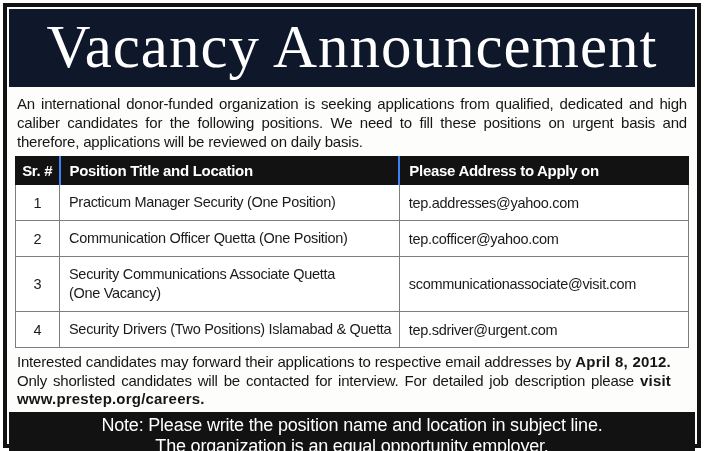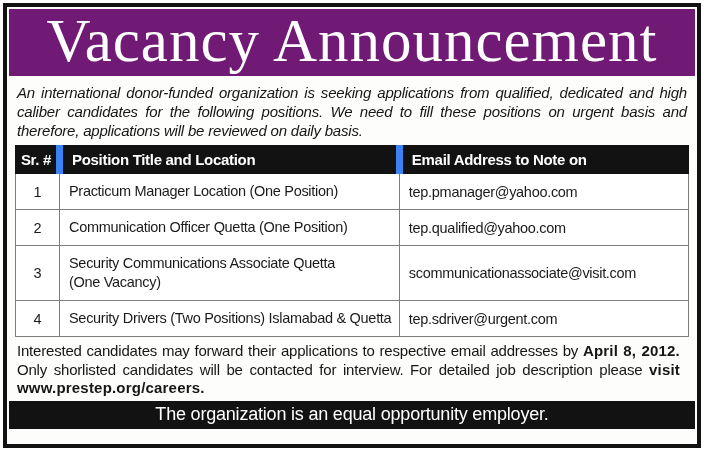--- a/index.html
+++ b/index.html
@@ -13,22 +13,22 @@
   }
   .ad-frame {
     position: absolute;
     left: 3px; top: 3px; right: 3px; bottom: 3px;
     border: 4px solid #121212;
     background: #fdfdfc;
     padding: 2px;
   }
   
   .title-banner {
-    background: #701a75;
-    height: 67px;
+    background: #0f172a;
+    height: 78px;
     display: flex;
     align-items: center;
     justify-content: center;
   }
   .title-banner h1 {
     font-family: "Liberation Serif", serif;
     font-weight: 400;
     font-size: 61px;
     letter-spacing: 1px;
     color: #ffffff;
@@ -37,24 +37,23 @@
     padding-bottom: 4px;
   }
   
   .intro {
     margin: 7px 8px 4px 8px;
     font-size: 15px;
     line-height: 19px;
     letter-spacing: -0.2px;
     text-align: justify;
     color: #161616;
-    font-style: italic;
   }
   .closing {
-    margin: 5px 15px 3px 8px;
+    margin: 5px 24px 3px 8px;
     font-size: 15px;
     line-height: 18.5px;
     letter-spacing: -0.2px;
     text-align: justify;
     color: #161616;
   }
   .closing strong { font-weight: 700; letter-spacing: 0.2px; }
   
   table.positions {
     width: calc(100% - 12px);
@@ -72,21 +71,21 @@
   }
   table.positions th {
     background: #121212;
     color: #ffffff;
     font-weight: 700;
     font-size: 15px;
     text-align: left;
     padding: 5px 9px;
     border-color: #121212;
   }
-  table.positions th + th { border-left: 7px solid #3b82f6; }
+  table.positions th + th { border-left: 2px solid #3b82f6; }
   table.positions th:first-child { text-align: center; padding: 5px 2px; }
   table.positions td { padding: 8px 9px; background: #ffffff; }
   td.sr-cell { text-align: center; }
   td.position-cell { white-space: pre; line-height: 19px; }
   td.email-cell { white-space: nowrap; }
   
   .note-banner {
     background: #121212;
     color: #ffffff;
     text-align: center;
@@ -111,47 +110,48 @@
   <table class="positions">
     <colgroup>
         <col class="c-sr">
         <col class="c-pos">
         <col class="c-email">
       </colgroup>
     <thead>
       <tr>
         <th>Sr. #</th>
         <th>Position Title and Location</th>
-        <th>Email Address to Note on</th>
+        <th>Please Address to Apply on</th>
       </tr>
     </thead>
     <tbody>
       <tr>
         <td class="sr-cell">1</td>
-        <td class="position-cell">Practicum Manager Location (One Position)</td>
-        <td class="email-cell">tep.pmanager@yahoo.com</td>
+        <td class="position-cell">Practicum Manager Security (One Position)</td>
+        <td class="email-cell">tep.addresses@yahoo.com</td>
       </tr>
       <tr>
         <td class="sr-cell">2</td>
         <td class="position-cell">Communication Officer Quetta (One Position)</td>
-        <td class="email-cell">tep.qualified@yahoo.com</td>
+        <td class="email-cell">tep.cofficer@yahoo.com</td>
       </tr>
       <tr>
         <td class="sr-cell">3</td>
         <td class="position-cell">Security Communications Associate Quetta
 (One Vacancy)</td>
         <td class="email-cell">scommunicationassociate@visit.com</td>
       </tr>
       <tr>
         <td class="sr-cell">4</td>
         <td class="position-cell">Security Drivers (Two Positions) Islamabad &amp; Quetta</td>
         <td class="email-cell">tep.sdriver@urgent.com</td>
       </tr>
     </tbody>
   </table>
 
   <p class="closing"><span>Interested candidates may forward their applications to respective email addresses by </span><strong>April 8, 2012.</strong><span> Only shorlisted candidates will be contacted for interview. For detailed job description please </span><strong>visit www.prestep.org/careers.</strong></p>
 
   <div class="note-banner">
+    <div>Note: Please write the position name and location in subject line.</div>
     <div>The organization is an equal opportunity employer.</div>
   </div>
 
 </div>
 
 </body></html>

